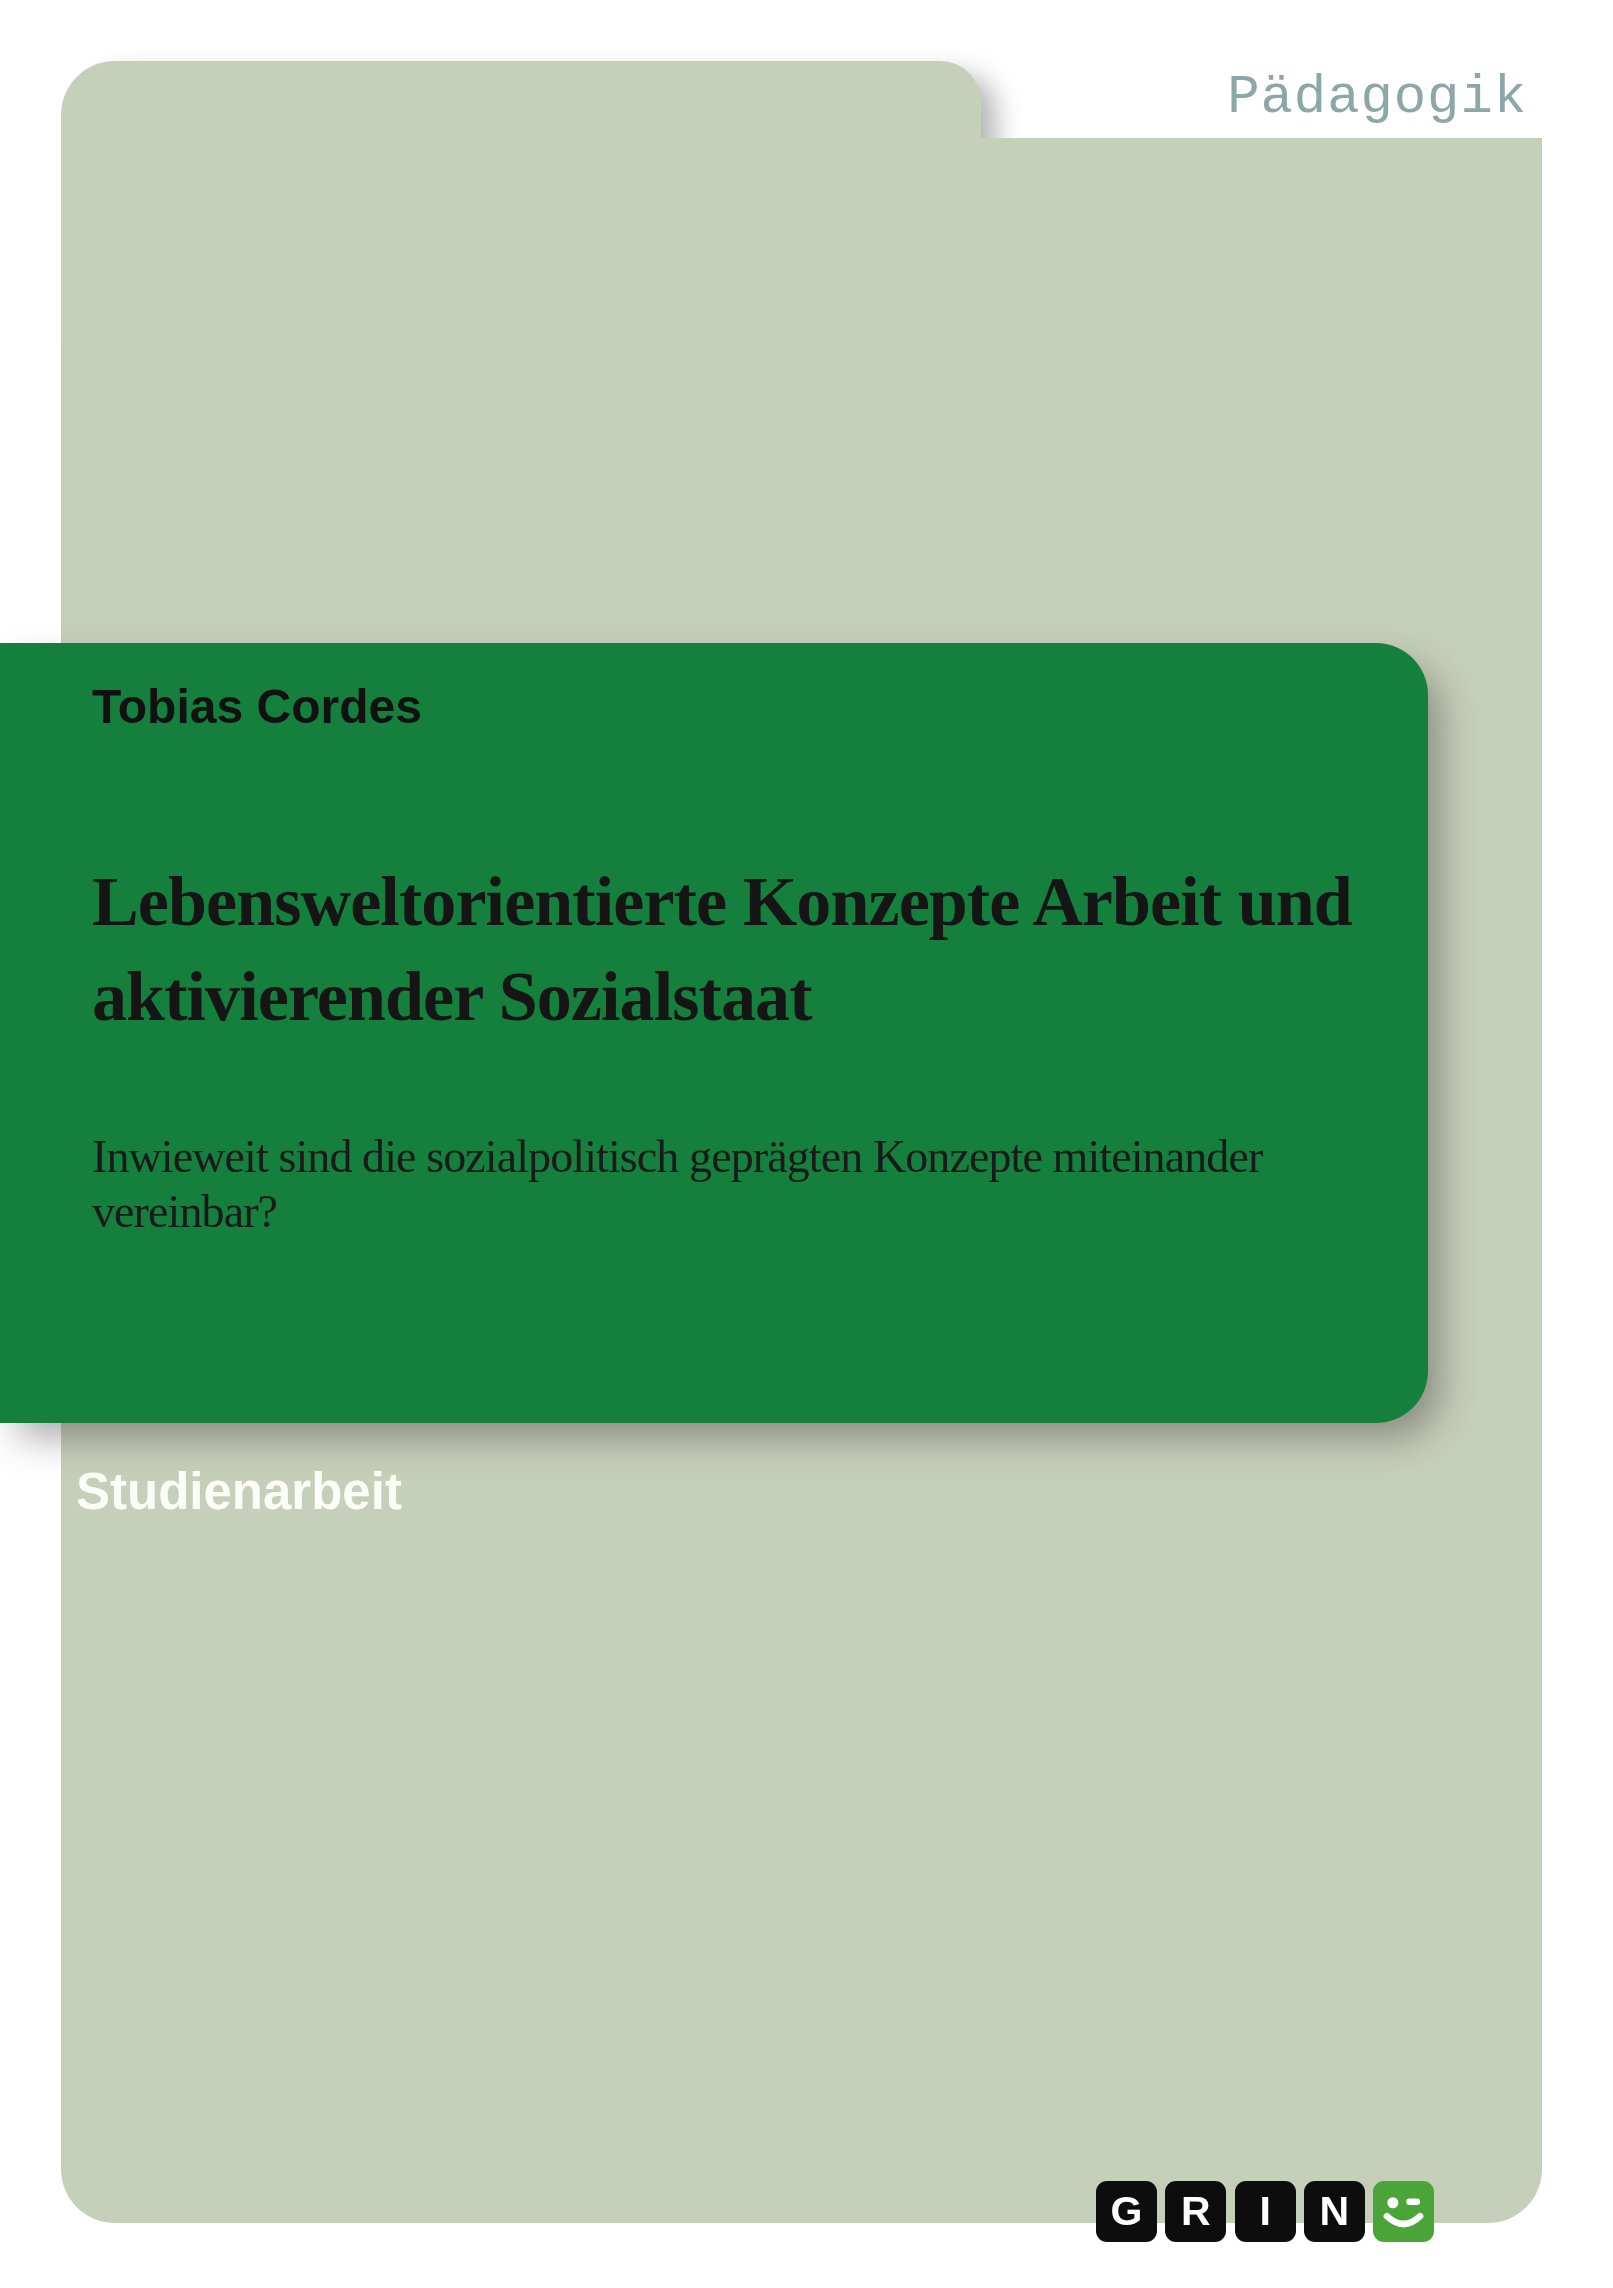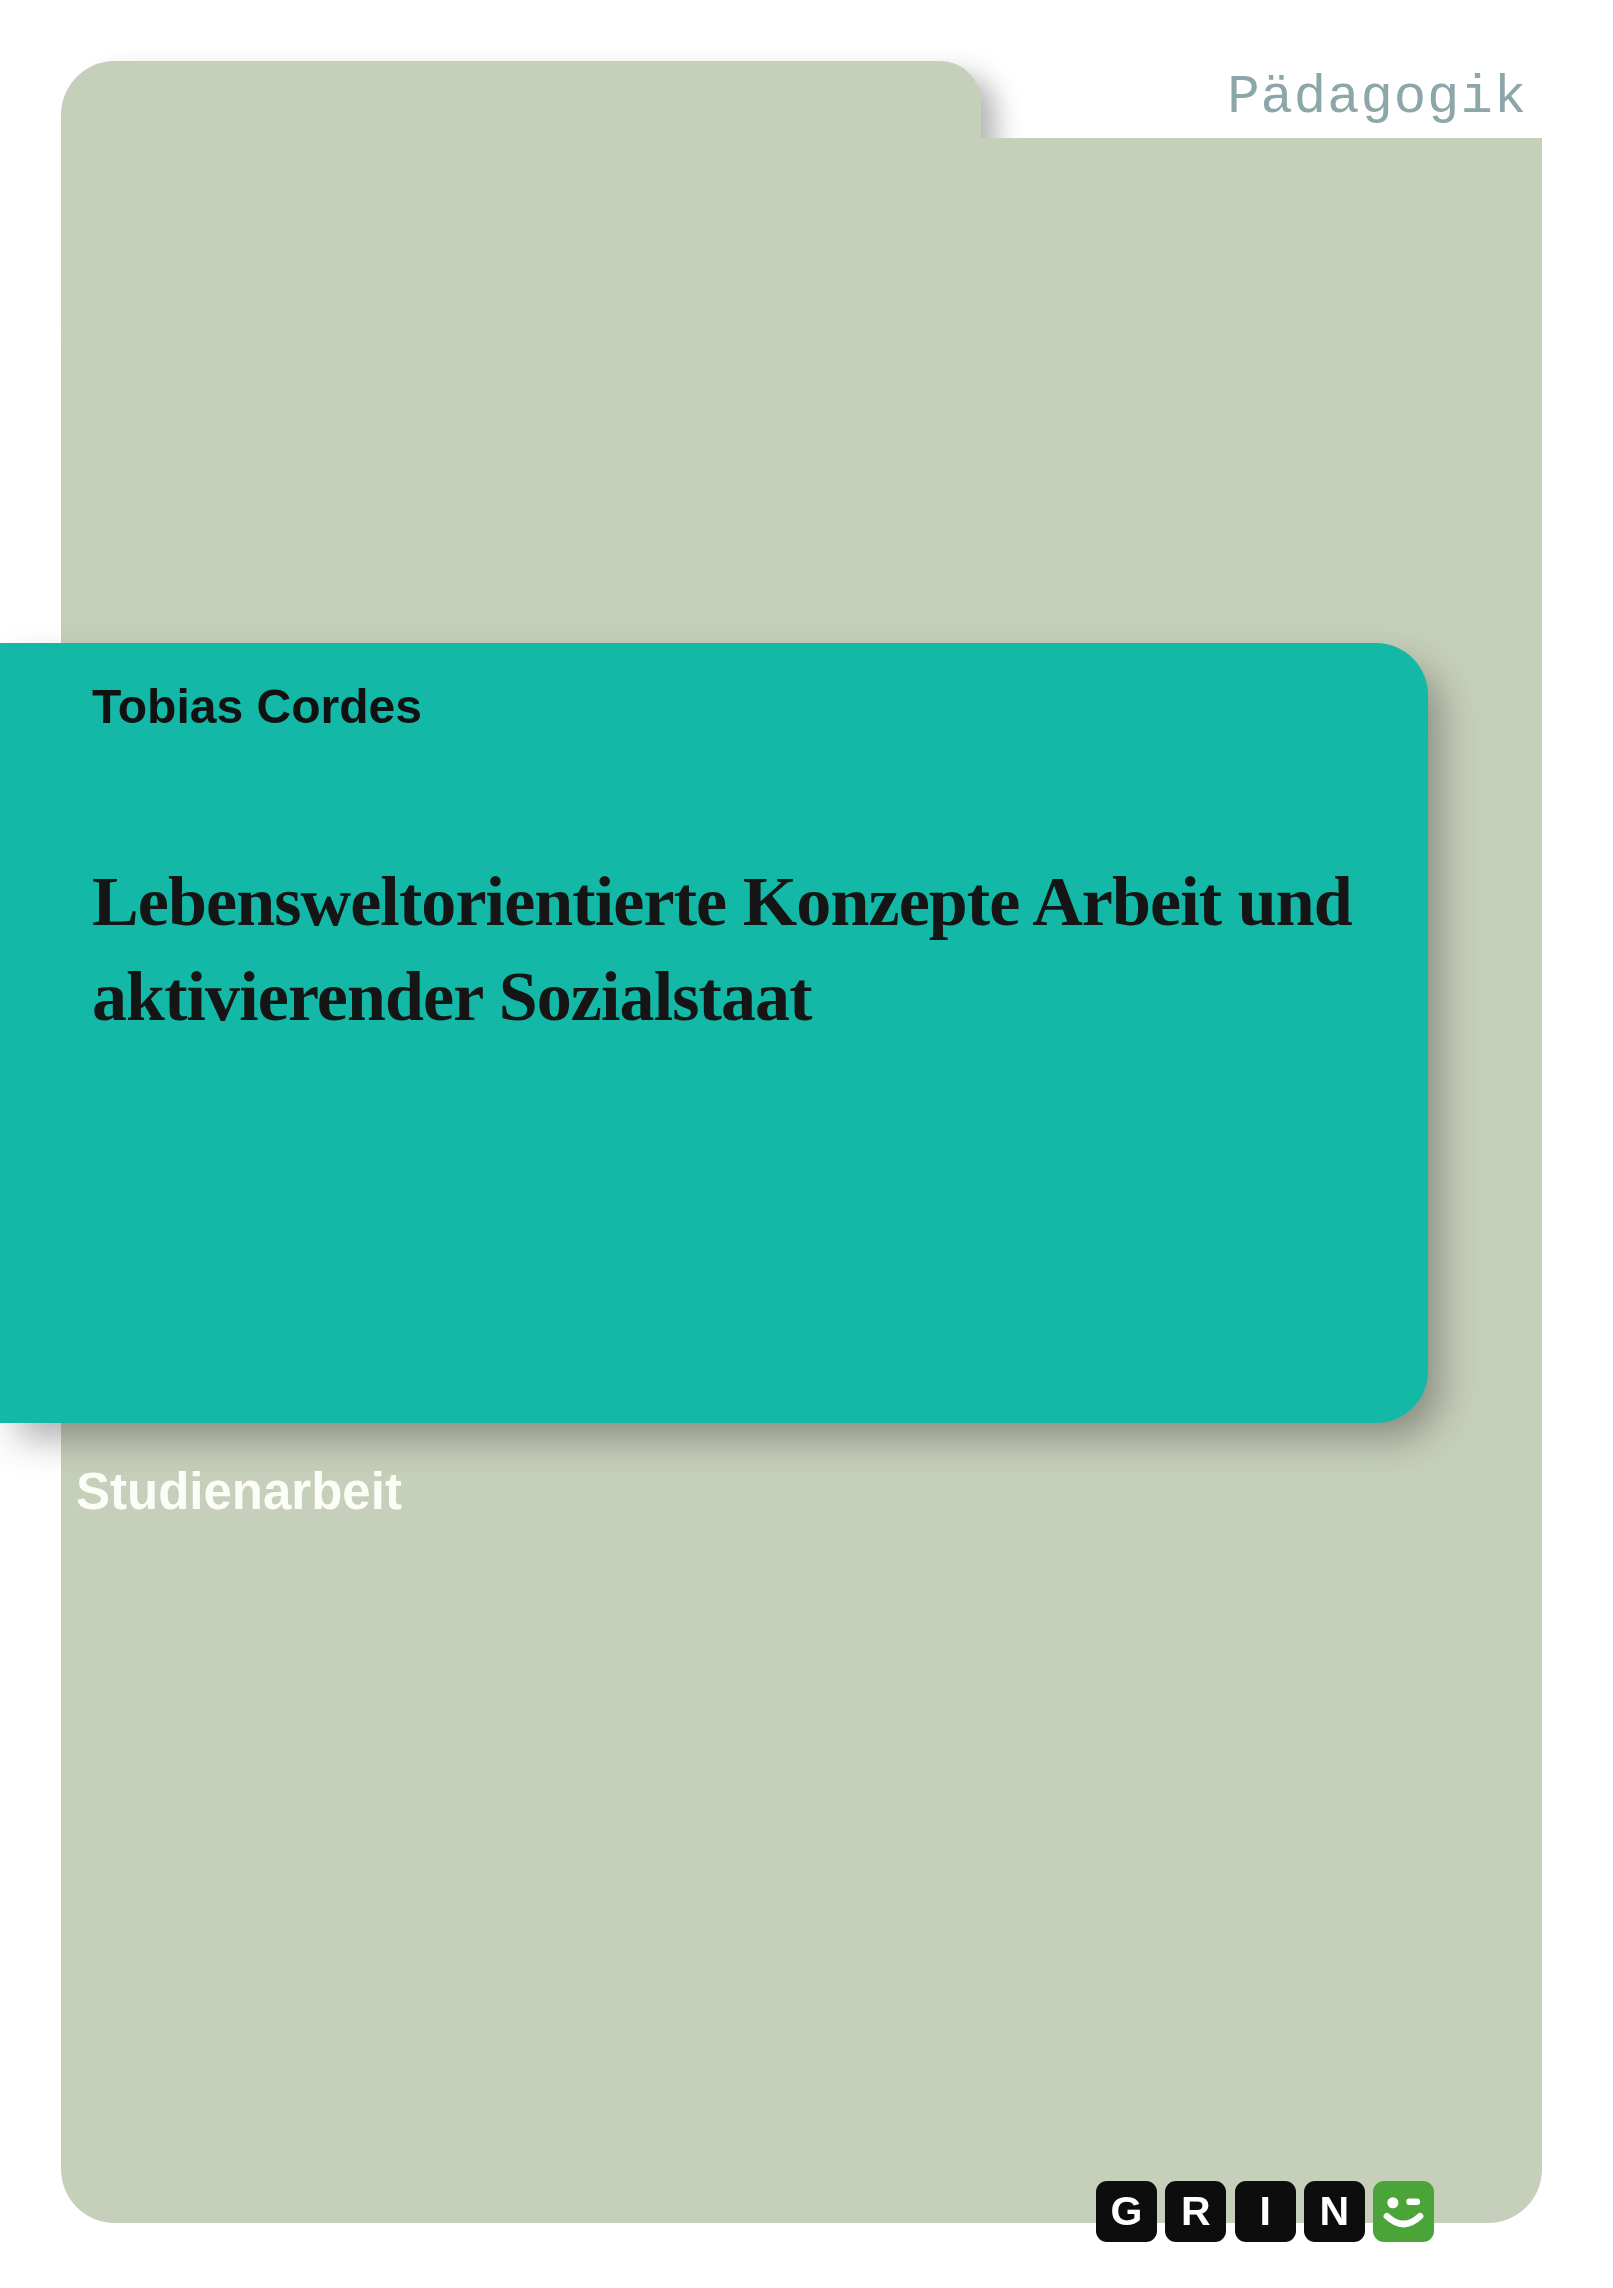--- a/index.html
+++ b/index.html
@@ -22,21 +22,21 @@
   }
   
   .category{
     position:absolute;top:68px;right:86px;z-index:3;
     font-size:54px;line-height:1.1;font-weight:400;
     color:#8da6a9;letter-spacing:0.9px;font-family:Liberation Mono, monospace;
   }
   
   .card{
     position:absolute;left:0;top:643px;width:1428px;height:780px;
-    background:#14b8a6;border-radius:0 52px 52px 0;
+    background:#15803d;border-radius:0 52px 52px 0;
     box-shadow:14.8px 18.5px 37px -3.7px rgba(55,55,55,.42);
     z-index:3;box-sizing:border-box;padding:38px 37px 0 92px;
   }
   .author{
     font-size:48px;font-weight:700;color:#111111;line-height:1.1;
   }
   .title{
     margin-top:120px;
     font-family:"Liberation Serif",serif;font-weight:700;
     font-size:70px;line-height:1.36;letter-spacing:-0.9px;color:#151515;
@@ -76,20 +76,24 @@
 <div class="green-main"></div>
 
 <div class="category">Pädagogik</div>
 
 <div class="card">
   <div class="author">Tobias Cordes</div>
   <div class="title">
     <span class="line">Lebensweltorientierte Konzepte Arbeit und</span>
     <span class="line">aktivierender Sozialstaat</span>
   </div>
+  <div class="subtitle">
+    <span class="line">Inwieweit sind die sozialpolitisch geprägten Konzepte miteinander</span>
+    <span class="line">vereinbar?</span>
+  </div>
 </div>
 
 <div class="doc-type">Studienarbeit</div>
 
 <div class="logo">
   <div class="tile">G</div>
   <div class="tile">R</div>
   <div class="tile">I</div>
   <div class="tile">N</div>
   <div class="tile smiley">

